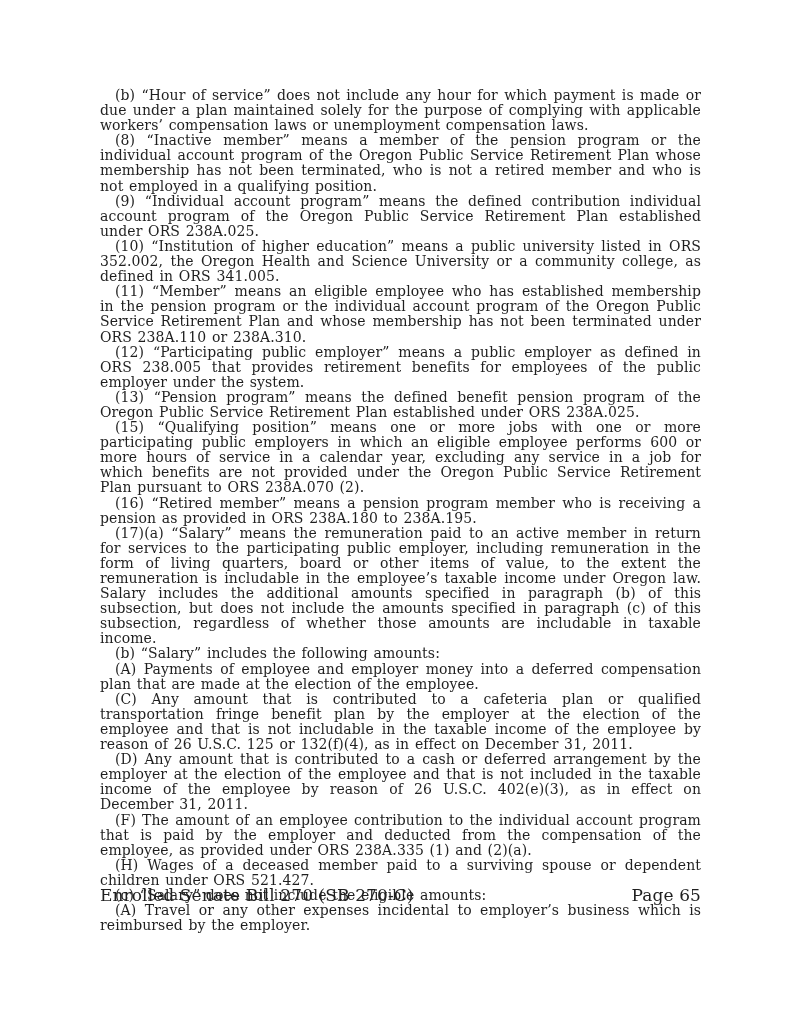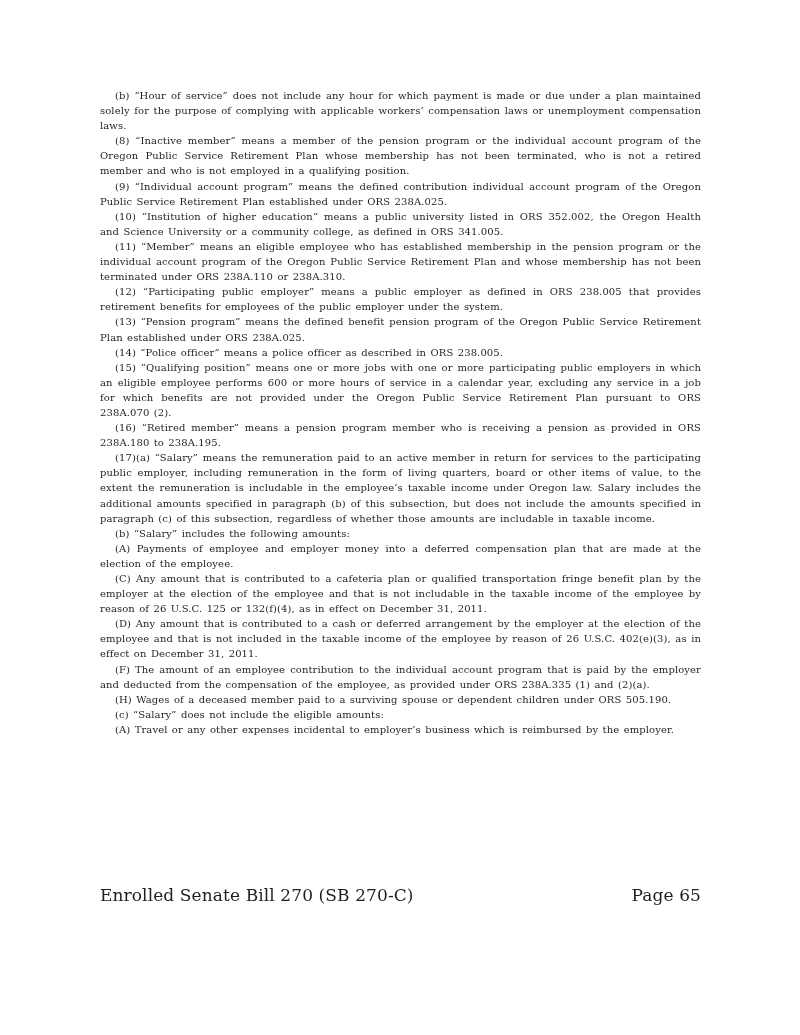--- a/index.html
+++ b/index.html
@@ -24,21 +24,21 @@
   }
   .content {
     position: absolute;
     left: 100px;
     top: 88px;
     width: 601px;
   }
   .content p {
     margin: 0;
     padding: 0;
-    font-size: 10px;
+    font-size: 14px;
     line-height: 15.1px;
     text-align: justify;
     text-indent: 15px;
     letter-spacing: 0.1px;
     word-spacing: 1.1px;
   }
   .footer {
     position: absolute;
     left: 100px;
     top: 888px;
@@ -56,30 +56,29 @@
 <div class="page">
 
   <div class="content">
     <p>(b) “Hour of service” does not include any hour for which payment is made or due under a plan maintained solely for the purpose of complying with applicable workers’ compensation laws or unemployment compensation laws.</p>
     <p>(8) “Inactive member” means a member of the pension program or the individual account program of the Oregon Public Service Retirement Plan whose membership has not been terminated, who is not a retired member and who is not employed in a qualifying position.</p>
     <p>(9) “Individual account program” means the defined contribution individual account program of the Oregon Public Service Retirement Plan established under ORS 238A.025.</p>
     <p>(10) “Institution of higher education” means a public university listed in ORS 352.002, the Oregon Health and Science University or a community college, as defined in ORS 341.005.</p>
     <p>(11) “Member” means an eligible employee who has established membership in the pension program or the individual account program of the Oregon Public Service Retirement Plan and whose membership has not been terminated under ORS 238A.110 or 238A.310.</p>
     <p>(12) “Participating public employer” means a public employer as defined in ORS 238.005 that provides retirement benefits for employees of the public employer under the system.</p>
     <p>(13) “Pension program” means the defined benefit pension program of the Oregon Public Service Retirement Plan established under ORS 238A.025.</p>
-    <p>(14) “Police officer” means a police officer as described in ORS 238.005.</p>
     <p>(15) “Qualifying position” means one or more jobs with one or more participating public employers in which an eligible employee performs 600 or more hours of service in a calendar year, excluding any service in a job for which benefits are not provided under the Oregon Public Service Retirement Plan pursuant to ORS 238A.070 (2).</p>
     <p>(16) “Retired member” means a pension program member who is receiving a pension as provided in ORS 238A.180 to 238A.195.</p>
     <p>(17)(a) “Salary” means the remuneration paid to an active member in return for services to the participating public employer, including remuneration in the form of living quarters, board or other items of value, to the extent the remuneration is includable in the employee’s taxable income under Oregon law.  Salary includes the additional amounts specified in paragraph (b) of this subsection, but does not include the amounts specified in paragraph (c) of this subsection, regardless of whether those amounts are includable in taxable income.</p>
     <p>(b) “Salary” includes the following amounts:</p>
     <p>(A) Payments of employee and employer money into a deferred compensation plan that are made at the election of the employee.</p>
     <p>(C) Any amount that is contributed to a cafeteria plan or qualified transportation fringe benefit plan by the employer at the election of the employee and that is not includable in the taxable income of the employee by reason of 26 U.S.C. 125 or 132(f)(4), as in effect on December 31, 2011.</p>
     <p>(D) Any amount that is contributed to a cash or deferred arrangement by the employer at the election of the employee and that is not included in the taxable income of the employee by reason of 26 U.S.C. 402(e)(3), as in effect on December 31, 2011.</p>
     <p>(F) The amount of an employee contribution to the individual account program that is paid by the employer and deducted from the compensation of the employee, as provided under ORS 238A.335 (1) and (2)(a).</p>
-    <p>(H) Wages of a deceased member paid to a surviving spouse or dependent children under ORS 505.190.</p>
+    <p>(H) Wages of a deceased member paid to a surviving spouse or dependent children under ORS 521.427.</p>
     <p>(c) “Salary” does not include the eligible amounts:</p>
     <p>(A) Travel or any other expenses incidental to employer’s business which is reimbursed by the employer.</p>
   </div>
 
   <div class="footer">
     <span>Enrolled Senate Bill 270 (SB 270-C)</span>
     <span>Page 65</span>
   </div>
 
 </div>

